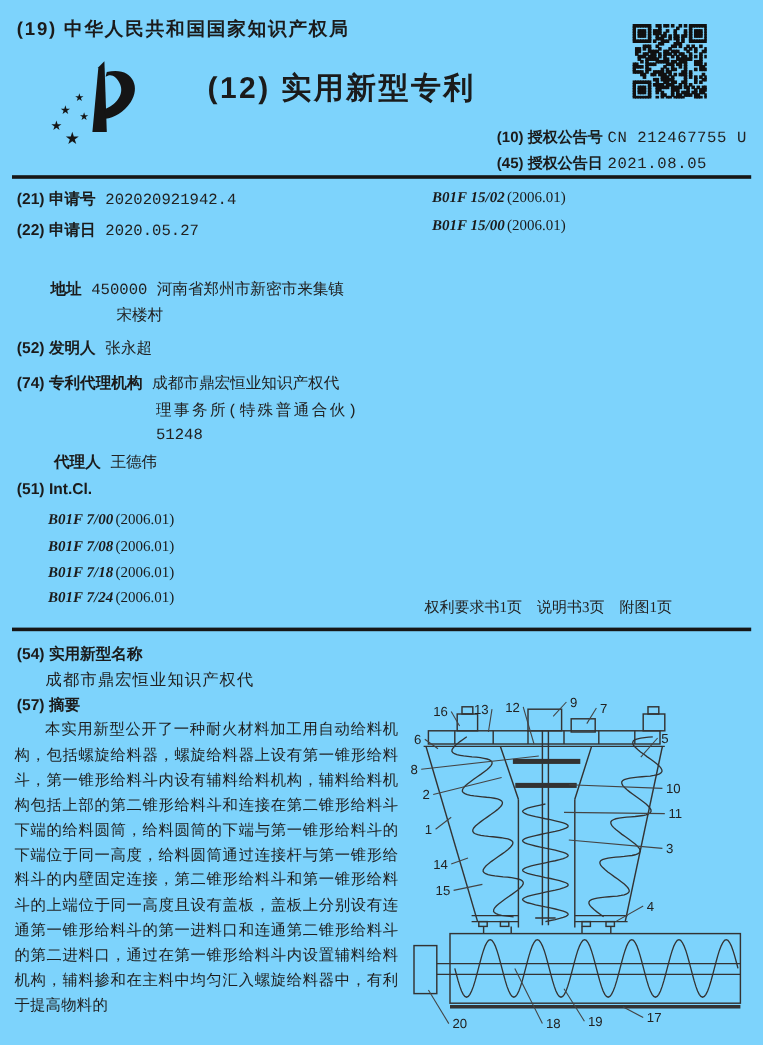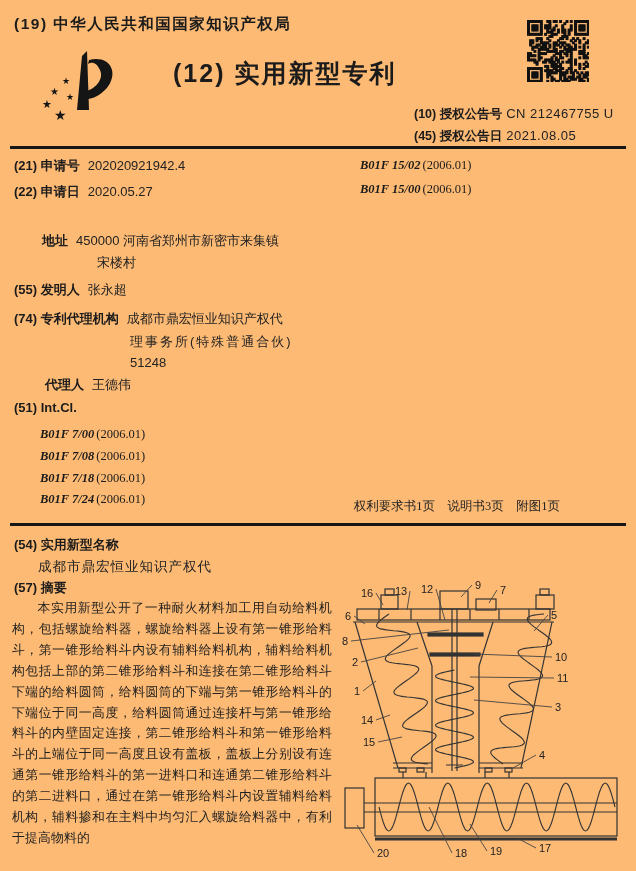--- a/index.html
+++ b/index.html
@@ -1,21 +1,21 @@
 <!DOCTYPE html>
 <html><head>
 <meta charset="utf-8">
 <style>
   html,body{margin:0;padding:0;background:#9a9a9a;}
-  .page{position:relative;width:636px;height:871px;background:#fdba74;margin:0 auto;
+  .page{position:relative;width:636px;height:871px;background:#7dd3fc;margin:0 auto;
         font-family:"Liberation Serif","DejaVu Serif",serif;color:#1b1b1b;overflow:hidden;}
   .sans{font-family:"Liberation Sans","DejaVu Sans",sans-serif;}
   .abs{position:absolute;}
   .lbl{font-family:"Liberation Sans","DejaVu Sans",sans-serif;font-weight:bold;}
-  .val{font-family:Liberation Sans, sans-serif;color:#222;}
+  .val{font-family:Liberation Mono, monospace;color:#222;}
   .rule{position:absolute;left:10px;width:616px;height:2.5px;background:#161616;}
   .office{left:14px;top:14px;font-size:15.5px;font-weight:bold;letter-spacing:1.5px;}
   .doctype{left:173px;top:57px;font-size:25px;font-weight:bold;letter-spacing:2px;}
   .pubrow{font-size:12.5px;white-space:nowrap;}
   .pubrow .val{font-size:13px;margin-left:4px;letter-spacing:0.5px;}
   .bib{font-size:13px;white-space:nowrap;}
   .bib .val{margin-left:8px;}
   .code{font-family:Liberation Serif, serif;font-weight:bold;font-style:italic;font-size:12.5px;}
   .ver{font-size:12.5px;margin-left:2px;}
   .pages{font-size:12.5px;color:#222;}
@@ -466,21 +466,21 @@
     <span class="lbl">(21) 申请号</span><span class="val">202020921942.4</span>
   </div>
   <div class="abs bib" style="left:14px;top:183px">
     <span class="lbl">(22) 申请日</span><span class="val">2020.05.27</span>
   </div>
   <div class="abs bib" style="left:42px;top:232px">
     <span class="lbl">地址</span><span class="val">450000 河南省郑州市新密市来集镇</span>
   </div>
   <div class="abs bib val" style="left:97px;top:254px">宋楼村</div>
   <div class="abs bib" style="left:14px;top:281px">
-    <span class="lbl">(55) 发明人</span><span class="val">张永超</span>
+    <span class="lbl">(52) 发明人</span><span class="val">张永超</span>
   </div>
   <div class="abs bib" style="left:14px;top:310px">
     <span class="lbl">(74) 专利代理机构</span><span class="val">成都市鼎宏恒业知识产权代</span>
   </div>
   <div class="abs bib val" style="left:130px;top:333px;letter-spacing:2px">理事务所(特殊普通合伙)</div>
   <div class="abs bib val" style="left:130px;top:355px">51248</div>
   <div class="abs bib" style="left:45px;top:376px">
     <span class="lbl">代理人</span><span class="val">王德伟</span>
   </div>
   <div class="abs bib lbl" style="left:14px;top:400px">(51) Int.Cl.</div>

